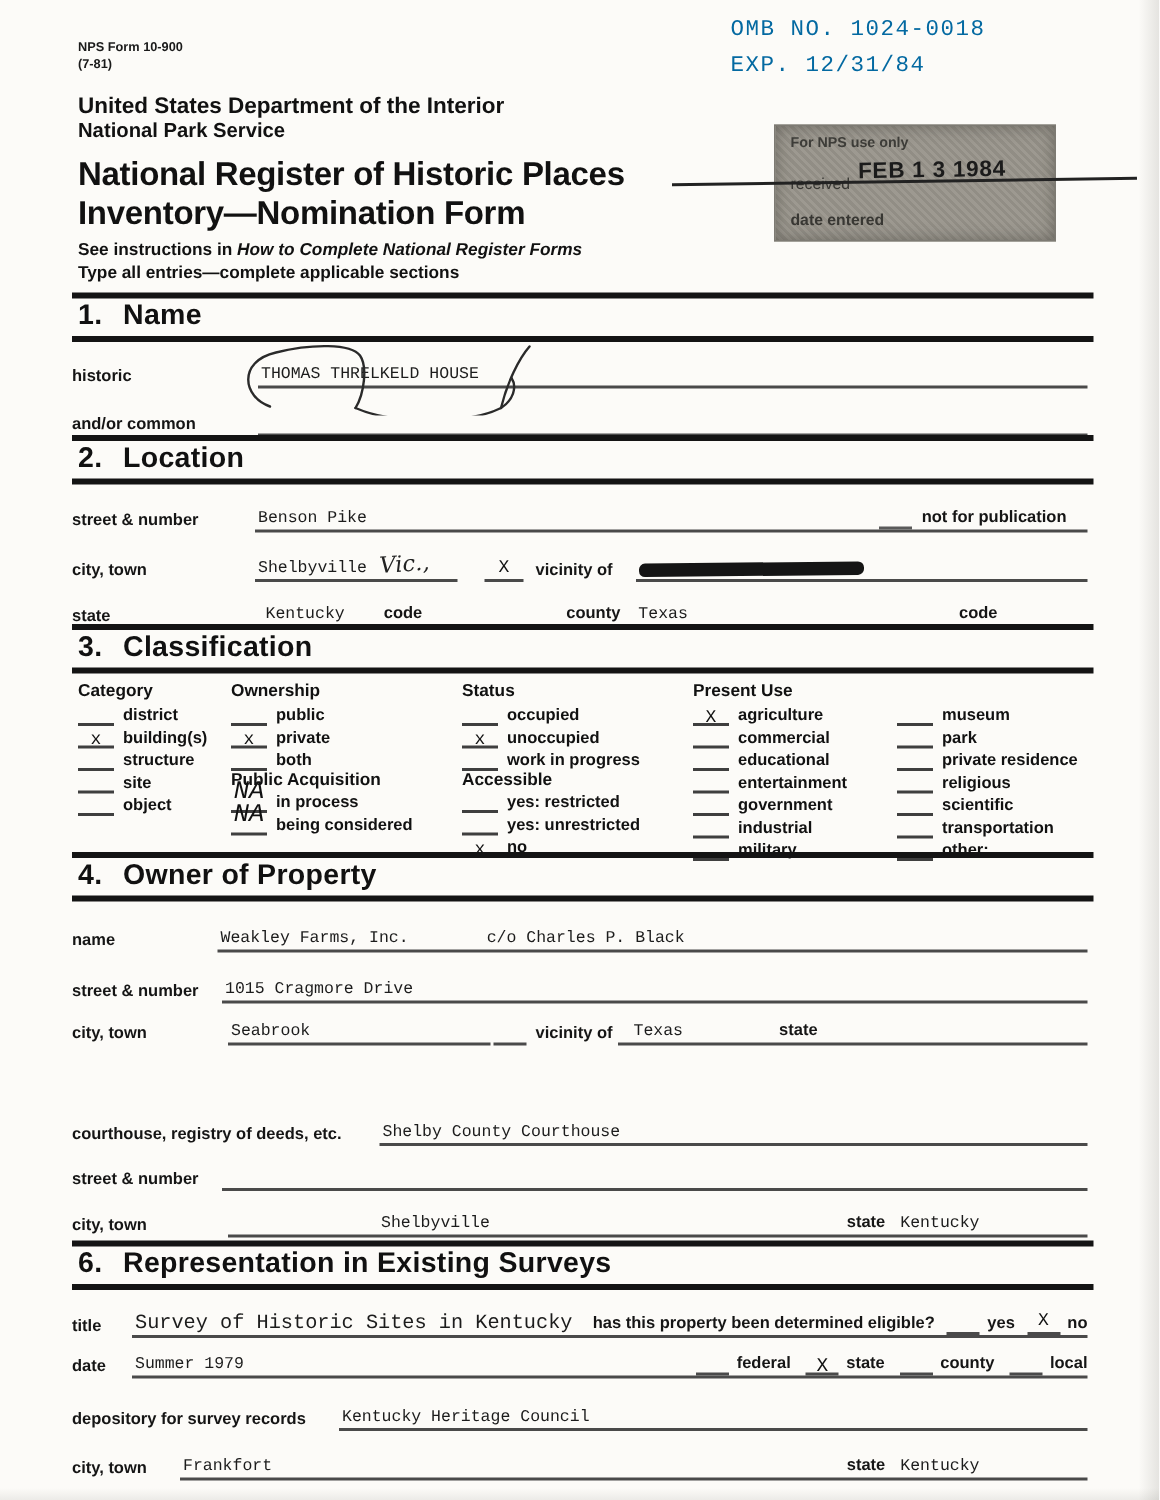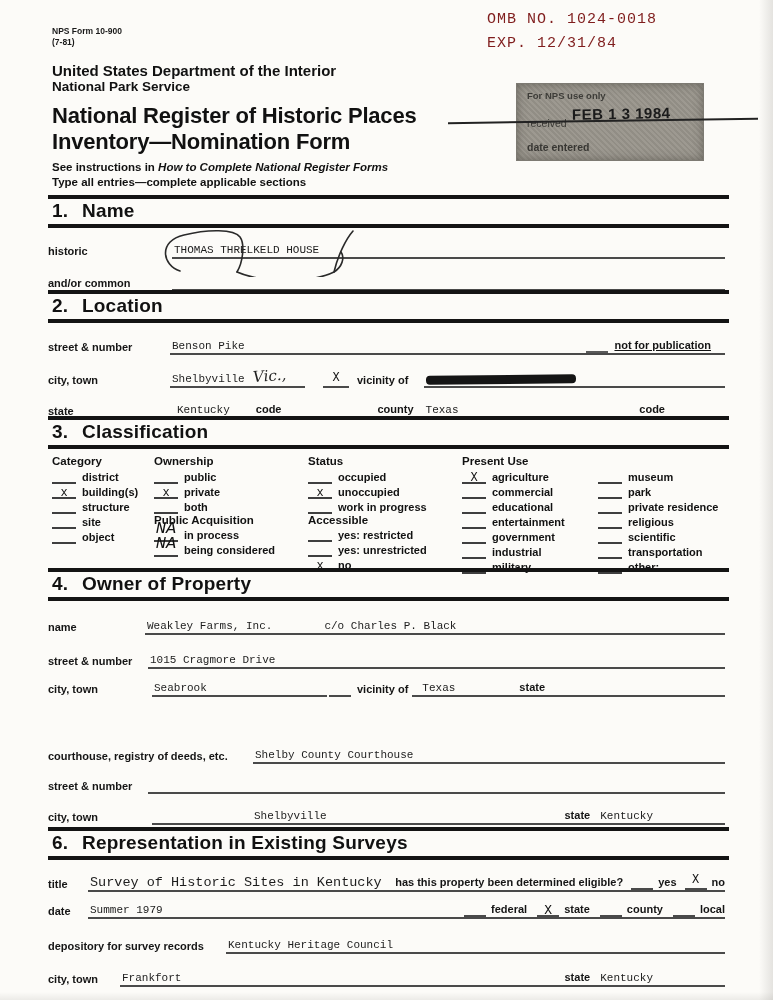--- a/index.html
+++ b/index.html
@@ -5,21 +5,21 @@
   html,body{margin:0;padding:0;background:#ffffff;}
   .page{position:relative;width:773px;height:1000px;background:#fcfbf8;overflow:hidden;
         font-family:"Liberation Sans",sans-serif;color:#111;}
   .page::after{content:'';position:absolute;right:0;top:0;width:14px;height:100%;
         background:linear-gradient(to right,rgba(0,0,0,0),rgba(120,118,112,.18));pointer-events:none;}
   .page::before{content:'';position:absolute;left:0;bottom:0;width:100%;height:8px;
         background:linear-gradient(to bottom,rgba(0,0,0,0),rgba(120,118,112,.12));pointer-events:none;}
   .abs{position:absolute;}
   .smallform{font-size:8.5px;font-weight:bold;line-height:1.25;color:#1a1a1a;}
   .mono{font-family:"Liberation Mono","DejaVu Sans Mono",monospace;}
-  .omb{font-size:15px;letter-spacing:1px;color:#7f1d1d;line-height:1.6;}
+  .omb{font-size:15px;letter-spacing:1px;color:#0369a1;line-height:1.6;}
   .dept{font-size:15px;font-weight:bold;line-height:1.15;}
   .agency{font-size:13.5px;font-weight:bold;}
   .bigtitle{font-size:22px;font-weight:800;line-height:1.18;letter-spacing:-.2px;}
   .instr{font-size:11.5px;font-weight:bold;line-height:1.3;}
   .instr i{font-style:italic;}
   
   .sechead{position:absolute;left:48px;width:677px;border-top:4px solid #141414;border-bottom:4px solid #141414;
            padding:1px 0 2px 4px;font-size:19px;font-weight:800;letter-spacing:.2px;}
   .sechead .num{display:inline-block;width:30px;}
   
@@ -121,21 +121,21 @@
   </div>
 
   <div class="sechead" style="top:290px">
     <span class="num">2.</span><span>Location</span>
   </div>
 
   <div class="frow" style="top:335px">
     <span class="lab" style="width:122px">street &amp; number</span>
     <span class="seg grow">
       <span class="typed">Benson Pike</span>
-      <span style="display:flex;align-items:flex-end;margin-left:auto;margin-right:14px;text-decoration:underline;">
+      <span style="display:flex;align-items:flex-end;margin-left:auto;margin-right:14px;">
         <span class="shortline" style="border-color:#5a5a5a"></span>
         <span class="blab" style="margin-left:6px">not for publication</span>
       </span>
     </span>
   </div>
 
   <div class="frow" style="top:368px">
     <span class="lab" style="width:122px">city, town</span>
     <span class="seg" style="width:135px">
       <span class="typed">Shelbyville</span>

